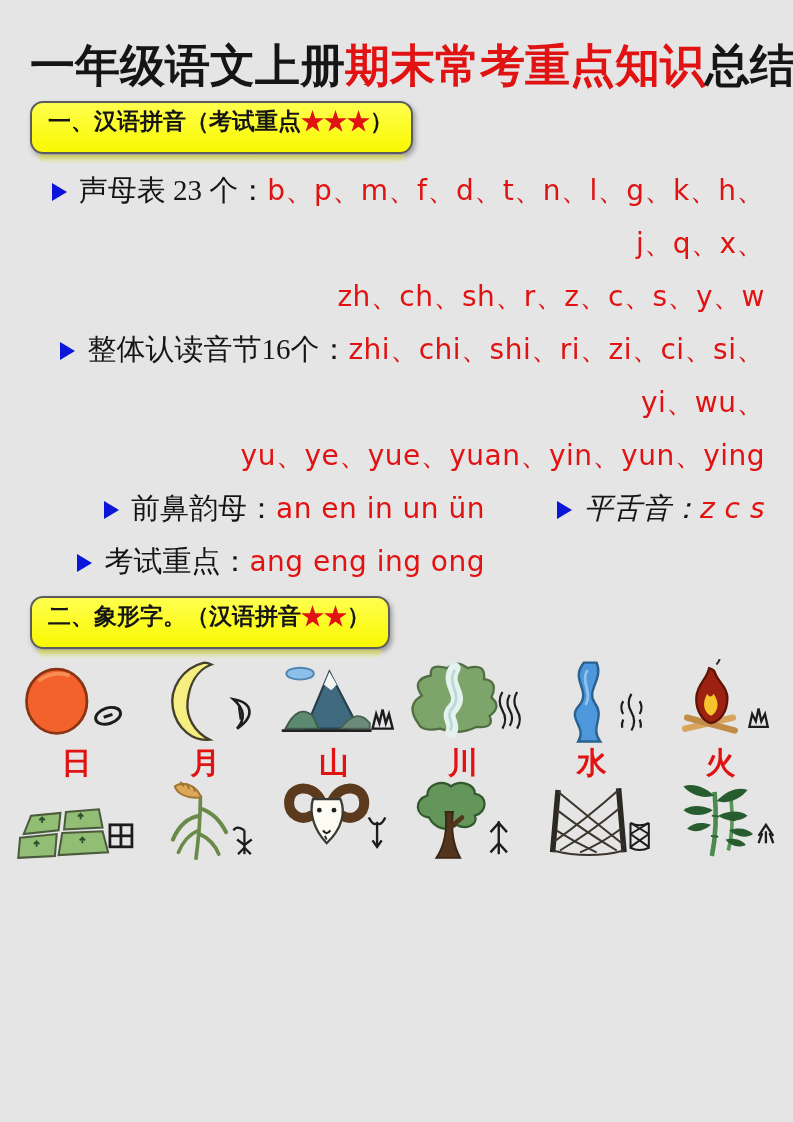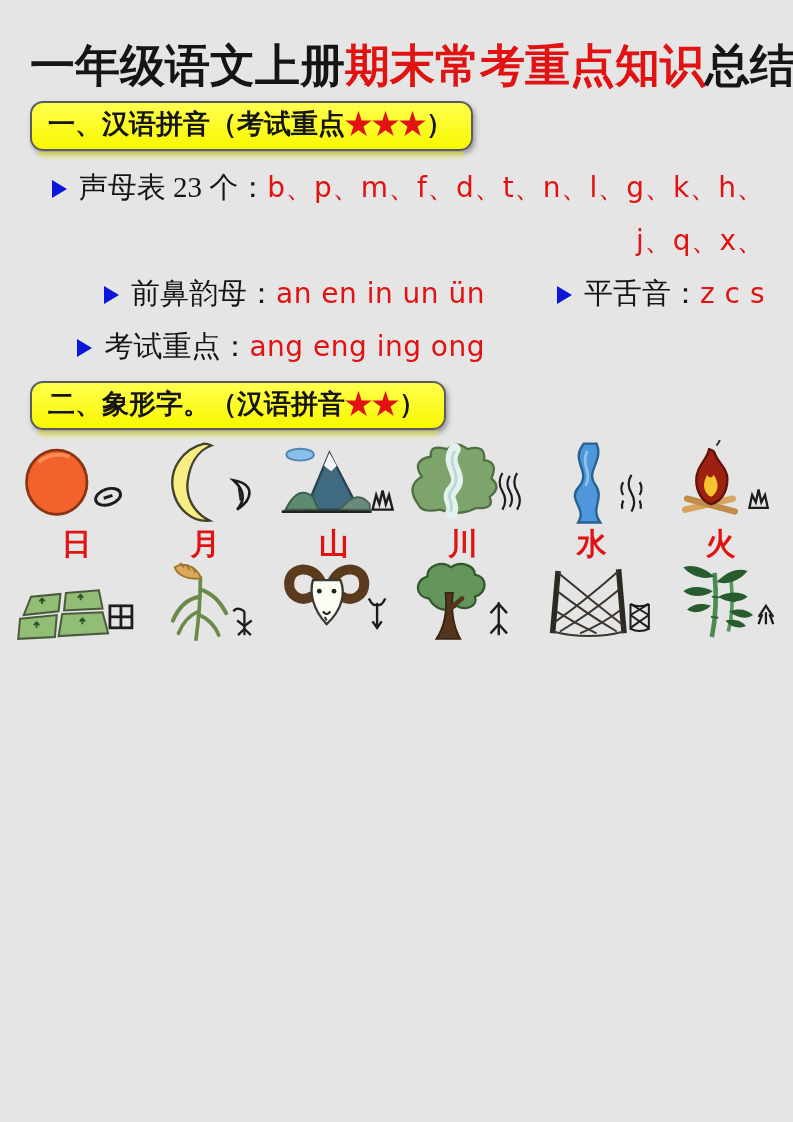--- a/index.html
+++ b/index.html
@@ -11,22 +11,22 @@
   .title{
     margin:40px 26px 4px 30px;font-size:45px;font-weight:bold;line-height:1.18;
     letter-spacing:0px;white-space:nowrap;
   }
   
   .banner-wrap{margin:8px 0 10px 30px;position:relative;}
   .banner{
     display:inline-block;position:relative;
     background:linear-gradient(#ffff4f,#f8f800);
     border:2px solid #5c5c5c;border-radius:13px;
-    padding:3px 18px 6px 16px;
-    font-size:27px;font-weight:bold;line-height:1.35;
+    padding:3px 18px 15px 16px;
+    font-size:23px;font-weight:bold;line-height:1.35;
     box-shadow:2px 3px 5px rgba(60,60,60,.45);
   }
   .banner::after{
     content:"";position:absolute;left:6px;right:6px;top:calc(100% + 3px);height:9px;
     background:linear-gradient(rgba(240,240,0,.45),rgba(240,240,0,0));
     border-radius:0 0 10px 10px;
   }
   
   .seg.c-k{color:#151515;}
   .seg.c-r{color:#e01212;}
@@ -34,40 +34,41 @@
   
   .content{margin:2px 28px 0 30px;font-size:29px;text-align:right;}
   .pline{line-height:53px;}
   .bullet{
     display:inline-block;width:0;height:0;
     border-left:15px solid #0b16d8;border-top:9px solid transparent;border-bottom:9px solid transparent;
     margin:0 12px 2px 2px;vertical-align:middle;
   }
   .twocol{display:flex;}
   .twocol .left{flex:0 0 455px;}
-  .twocol .right{flex:1 1 auto;}
+  .twocol .right{flex:1 1 auto;font-style:italic;}
   
   .pics{display:grid;grid-template-columns:repeat(6,1fr);margin:2px 8px 0 12px;}
   .pic{text-align:center;}
   .pic svg{display:block;margin:0 auto;width:124px;height:88px;}
   .pic .hz{color:#e01212;font-size:30px;line-height:32px;font-weight:bold;}
 </style>
 </head>
 <body>
 
 <div class="page">
 
   <h1 class="title"><span class="seg c-k">一年级语文上册</span><span class="seg c-r">期末常考重点知识</span><span class="seg c-k">总结</span></h1>
 
   <div class="banner-wrap">
     <div class="banner"><span class="seg c-k">一、汉语拼音（考试重点</span><span class="seg c-r">★★★</span><span class="seg c-k">）</span></div>
   </div>
 
   <div class="content">
-    <div class="pline"><span class="bullet"></span><span><span class="seg c-k">声母表 23 个：</span><span class="seg c-r f-py">b、p、m、f、d、t、n、l、g、k、h、j、q、x、</span><br></span></div>
+    <div class="pline"><span class="bullet"></span><span><span class="seg c-k">声母表 23 个：</span><span class="seg c-r f-py">b、p、m、f、d、t、n、l、g、k、h、j、q、x、</span><br><span class="seg c-r f-py">zh、ch、sh、r、z、c、s、y、w</span></span></div>
+    <div class="pline"><span class="bullet"></span><span><span class="seg c-k">整体认读音节16个：</span><span class="seg c-r f-py">zhi、chi、shi、ri、zi、ci、si、yi、wu、</span><br><span class="seg c-r f-py">yu、ye、yue、yuan、yin、yun、ying</span></span></div>
     <div class="twocol">
       <div class="left pline"><span class="bullet"></span><span><span class="seg c-k">前鼻韵母：</span><span class="seg c-r f-py">an en in un ün</span></span></div>
       <div class="right pline"><span class="bullet"></span><span><span class="seg c-k">平舌音：</span><span class="seg c-r f-py">z c s</span></span></div>
     </div>
     <div class="twocol">
       <div class="left pline"><span class="bullet"></span><span><span class="seg c-k">考试重点：</span><span class="seg c-r f-py">ang eng ing ong</span></span></div>
     </div>
   </div>
 
   <div class="banner-wrap">

